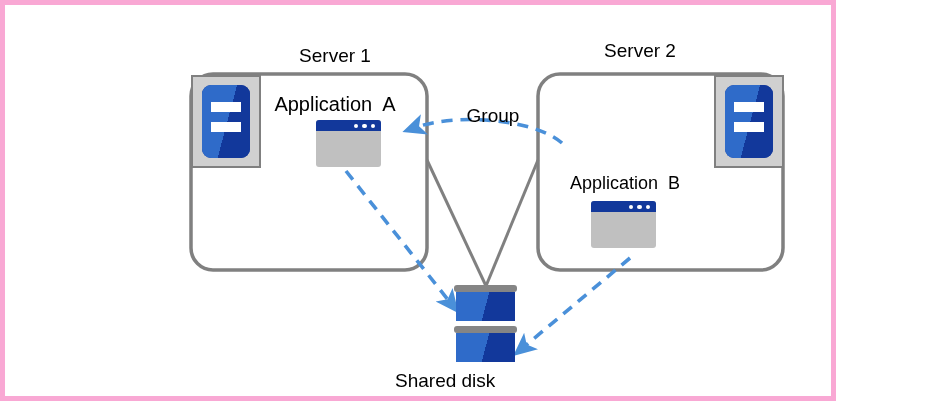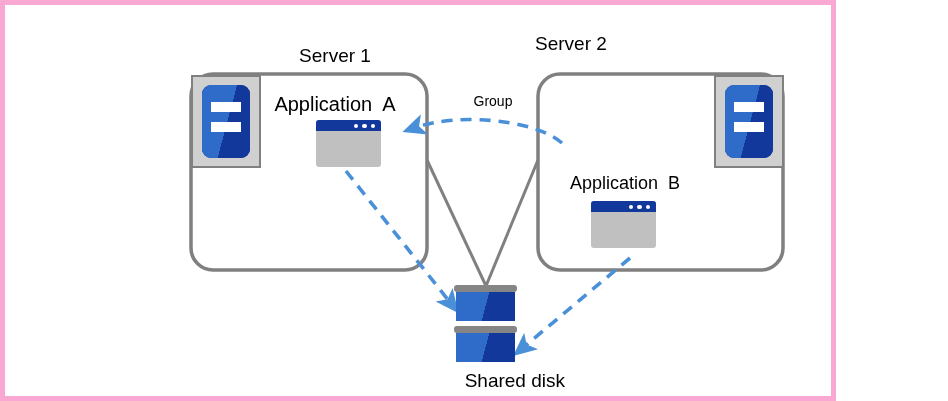--- a/index.html
+++ b/index.html
@@ -31,47 +31,47 @@
     white-space: pre;
     line-height: 1.15;
   }
   .lbl-server1 {
     left: 240px; top: 40px;
     width: 180px;
     text-align: center;
     font-size: 19px;
   }
   .lbl-server2 {
-    left: 530px; top: 28px;
+    left: 530px; top: 35px;
     width: 210px;
-    text-align: left;
+    text-align: center;
     font-size: 19px;
   }
   .lbl-appa {
     left: 245px; top: 88px;
     width: 170px;
     text-align: center;
     font-size: 20px;
   }
   .lbl-appb {
     left: 520px; top: 168px;
     width: 200px;
     text-align: center;
     font-size: 18px;
   }
   .lbl-group {
     left: 424px; top: 56px;
     width: 128px;
     text-align: center;
-    font-size: 14px;
+    font-size: 19px;
   }
   .lbl-shared {
     left: 390px; top: 365px;
     width: 170px;
-    text-align: right;
+    text-align: left;
     font-size: 19px;
   }
 
   
   .server-icon {
     position: absolute;
     width: 70px;
     height: 93px;
     background: #d0d0d0;
     border: 2px solid #808080;

